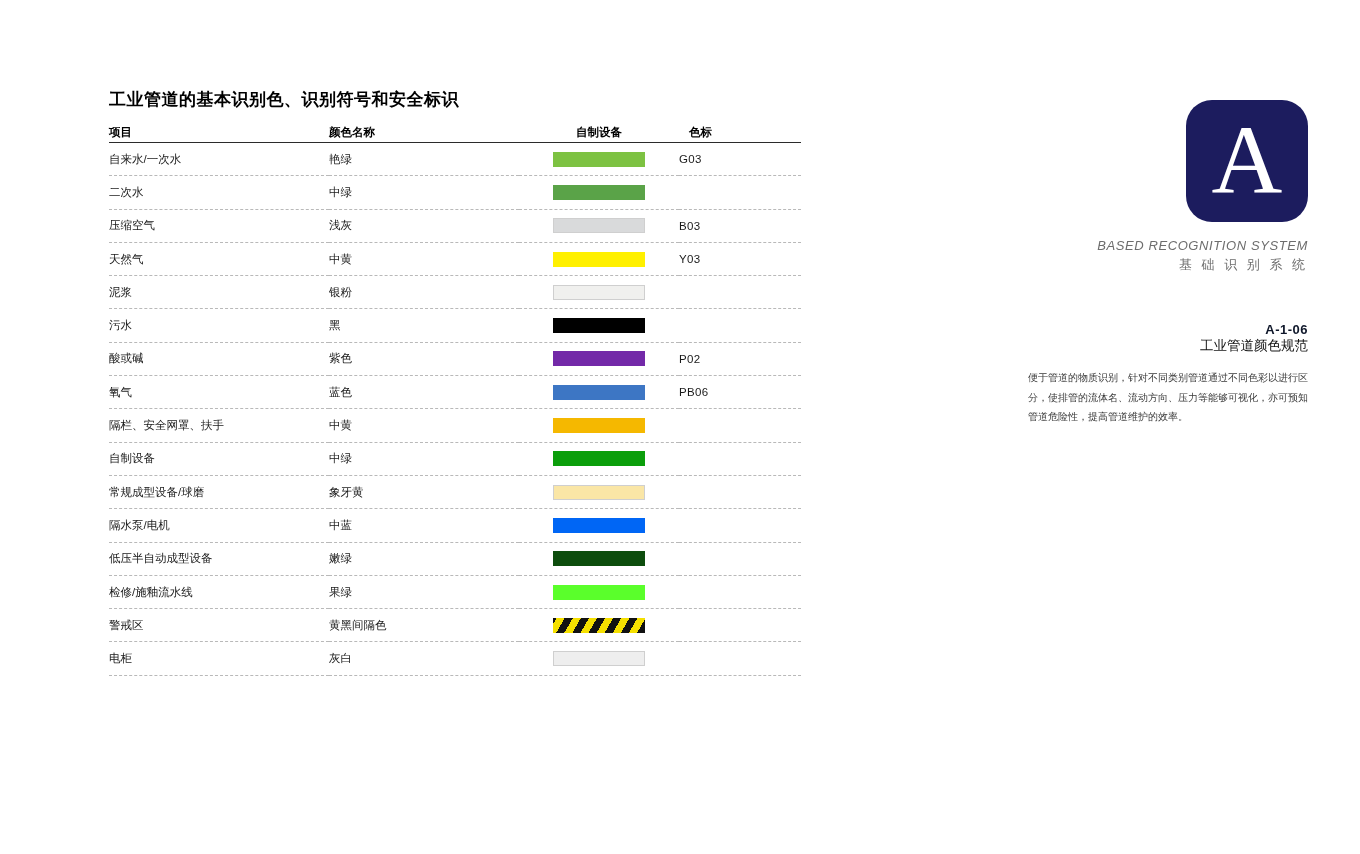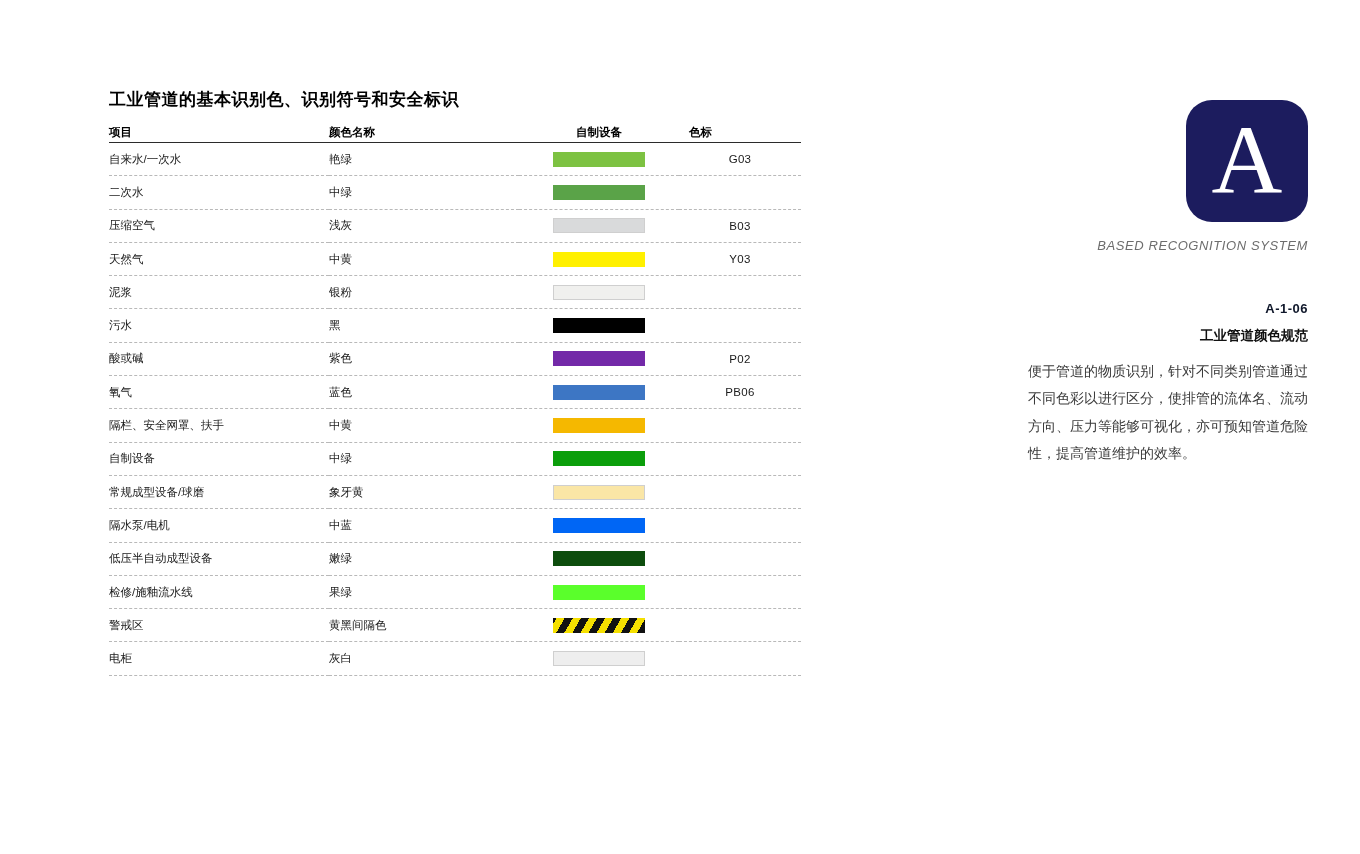--- a/index.html
+++ b/index.html
@@ -54,21 +54,21 @@
   table.spec-table th.th-code  { text-align: left; padding-left: 10px; }
 
   table.spec-table td {
     font-size: 11.5px;
     height: 33.3px;
     padding: 0;
     border-bottom: 1px dashed #b9b9b9;
     vertical-align: middle;
     color: #1a1a1a;
   }
-  td.td-code { padding-left: 10px; letter-spacing: 0.3px; text-align: center; }
+  td.td-code { padding-left: 10px; letter-spacing: 0.3px; }
   td.td-swatch { text-align: center; }
 
   .swatch {
     display: inline-block;
     width: 92px;
     height: 15px;
     vertical-align: middle;
   }
   .swatch.bordered { border: 1px solid #cfcfcf; }
   .swatch.hazard {
@@ -121,28 +121,28 @@
     color: #6d6d6d;
   }
   #sheet-code {
     margin-top: 48px;
     font-size: 13px;
     font-weight: bold;
     color: #0f172a;
     letter-spacing: 0.5px;
   }
   #sheet-name {
-    margin-top: 11px;
+    margin-top: 0;
     font-size: 13.5px;
-    font-weight: bold;
+    font-weight: normal;
     color: #111;
   }
   #sheet-desc {
     margin-top: 13px;
-    font-size: 14px;
+    font-size: 10px;
     line-height: 1.95;
     color: #3a3a3a;
     text-align: left;
   }
 </style>
 </head>
 <body>
 
 <div id="left-block">
 
@@ -264,17 +264,18 @@
   </table>
 </div>
 
 <div id="right-block">
 
   <div id="logo-mark" style="background: rgb(28, 28, 94);">
     <div id="logo-letter">A</div>
   </div>
 
   <div id="system-line-en">BASED RECOGNITION SYSTEM</div>
+  <div id="system-line-cn">基 础 识 别 系 统</div>
 
   <div id="sheet-code">A-1-06</div>
   <div id="sheet-name">工业管道颜色规范</div>
   <div id="sheet-desc">便于管道的物质识别，针对不同类别管道通过不同色彩以进行区分，使排管的流体名、流动方向、压力等能够可视化，亦可预知管道危险性，提高管道维护的效率。</div>
 </div>
 
 </body></html>

